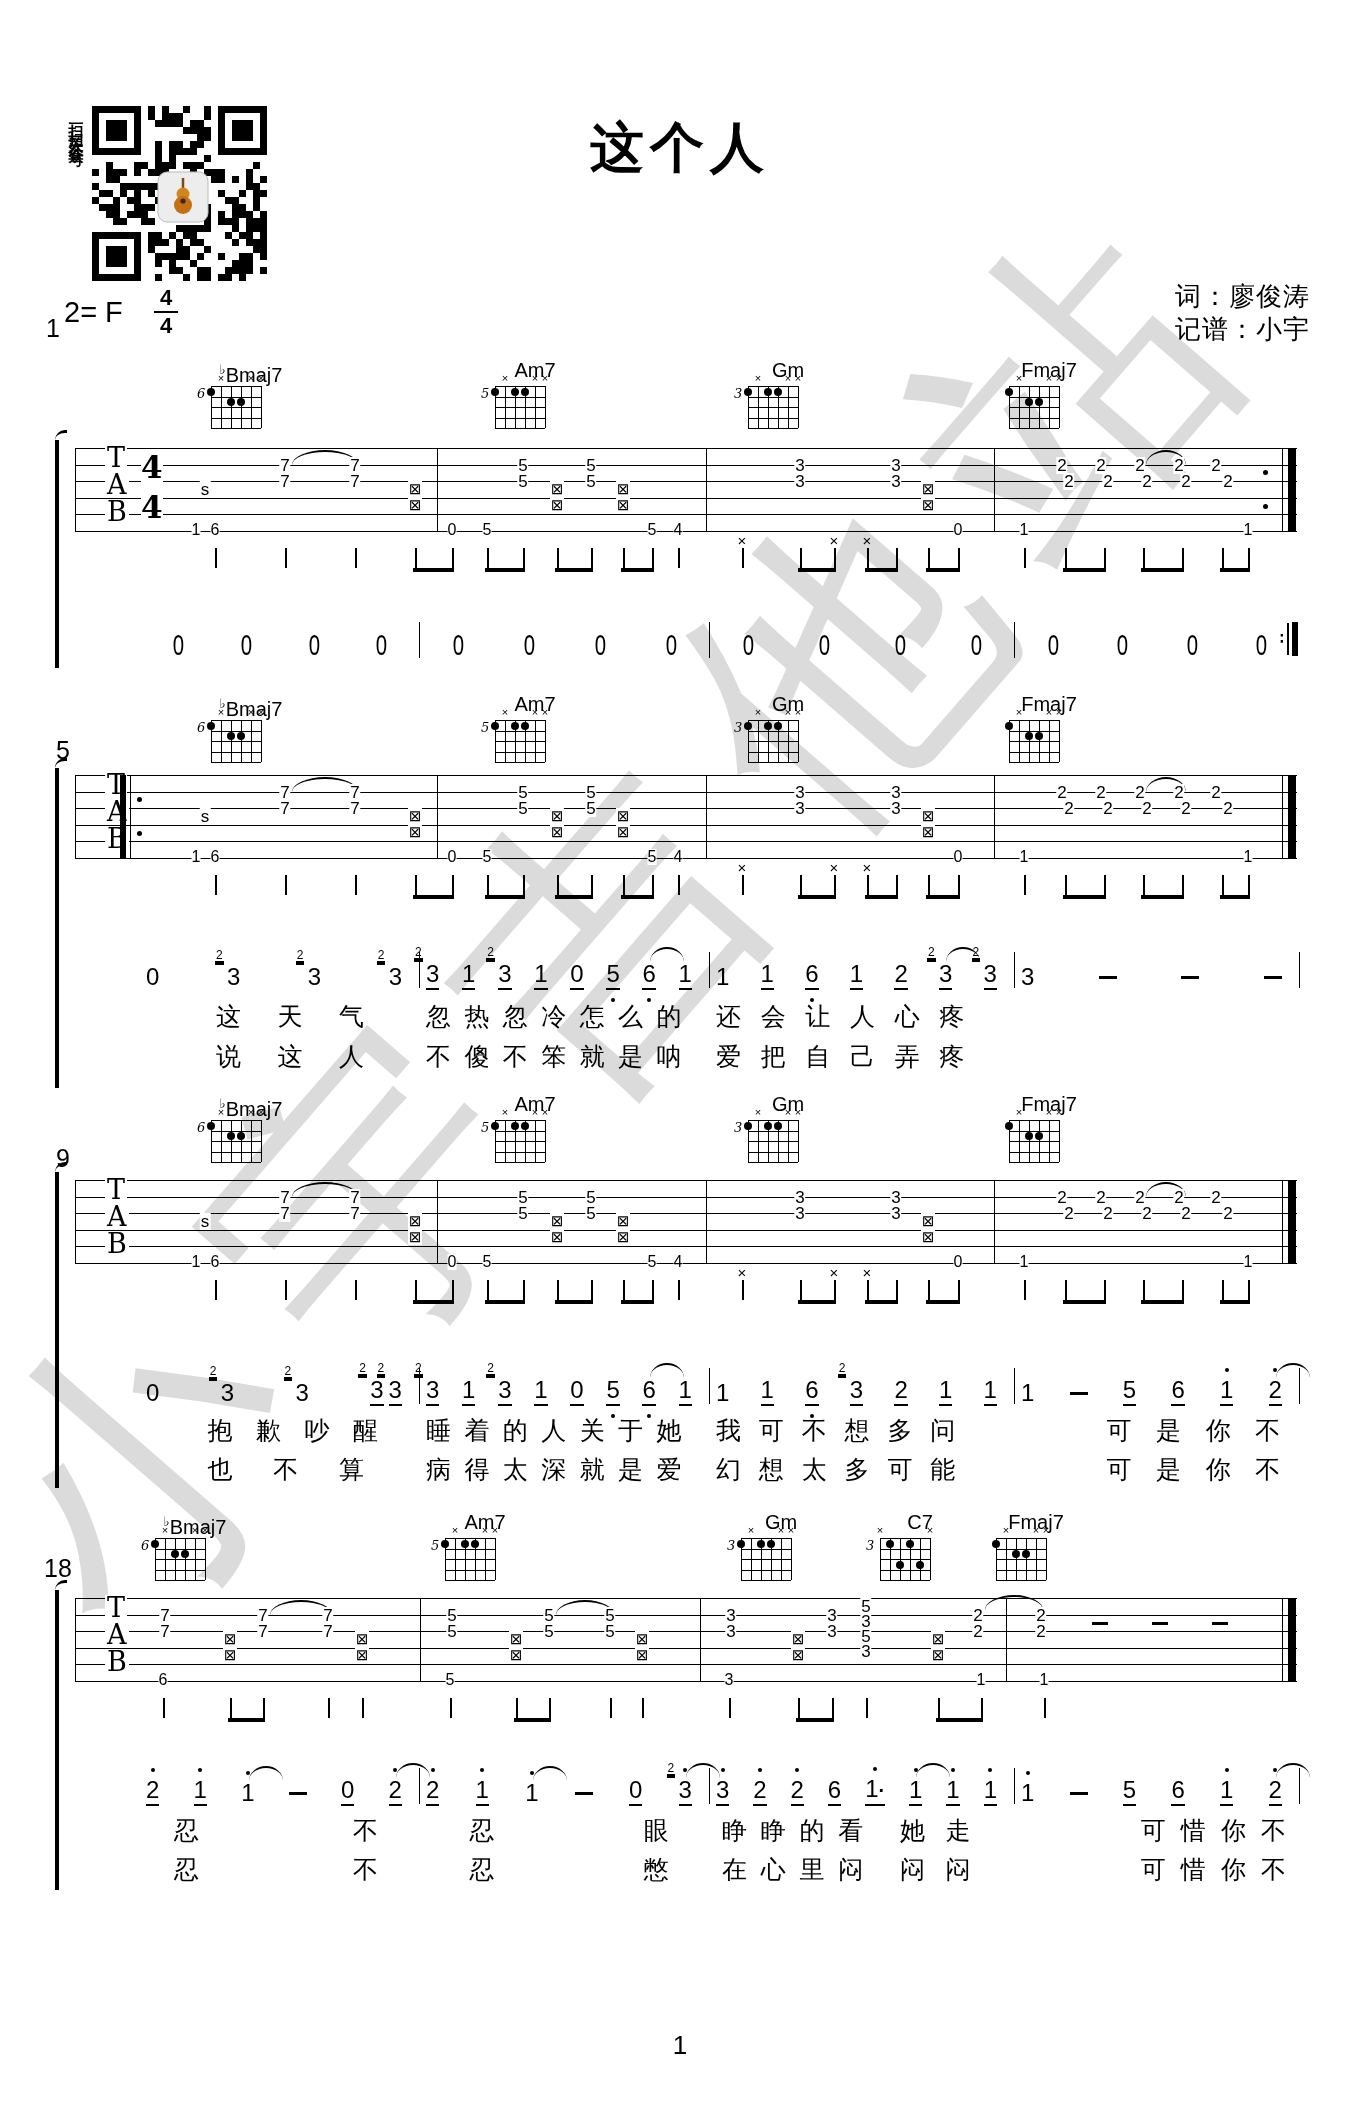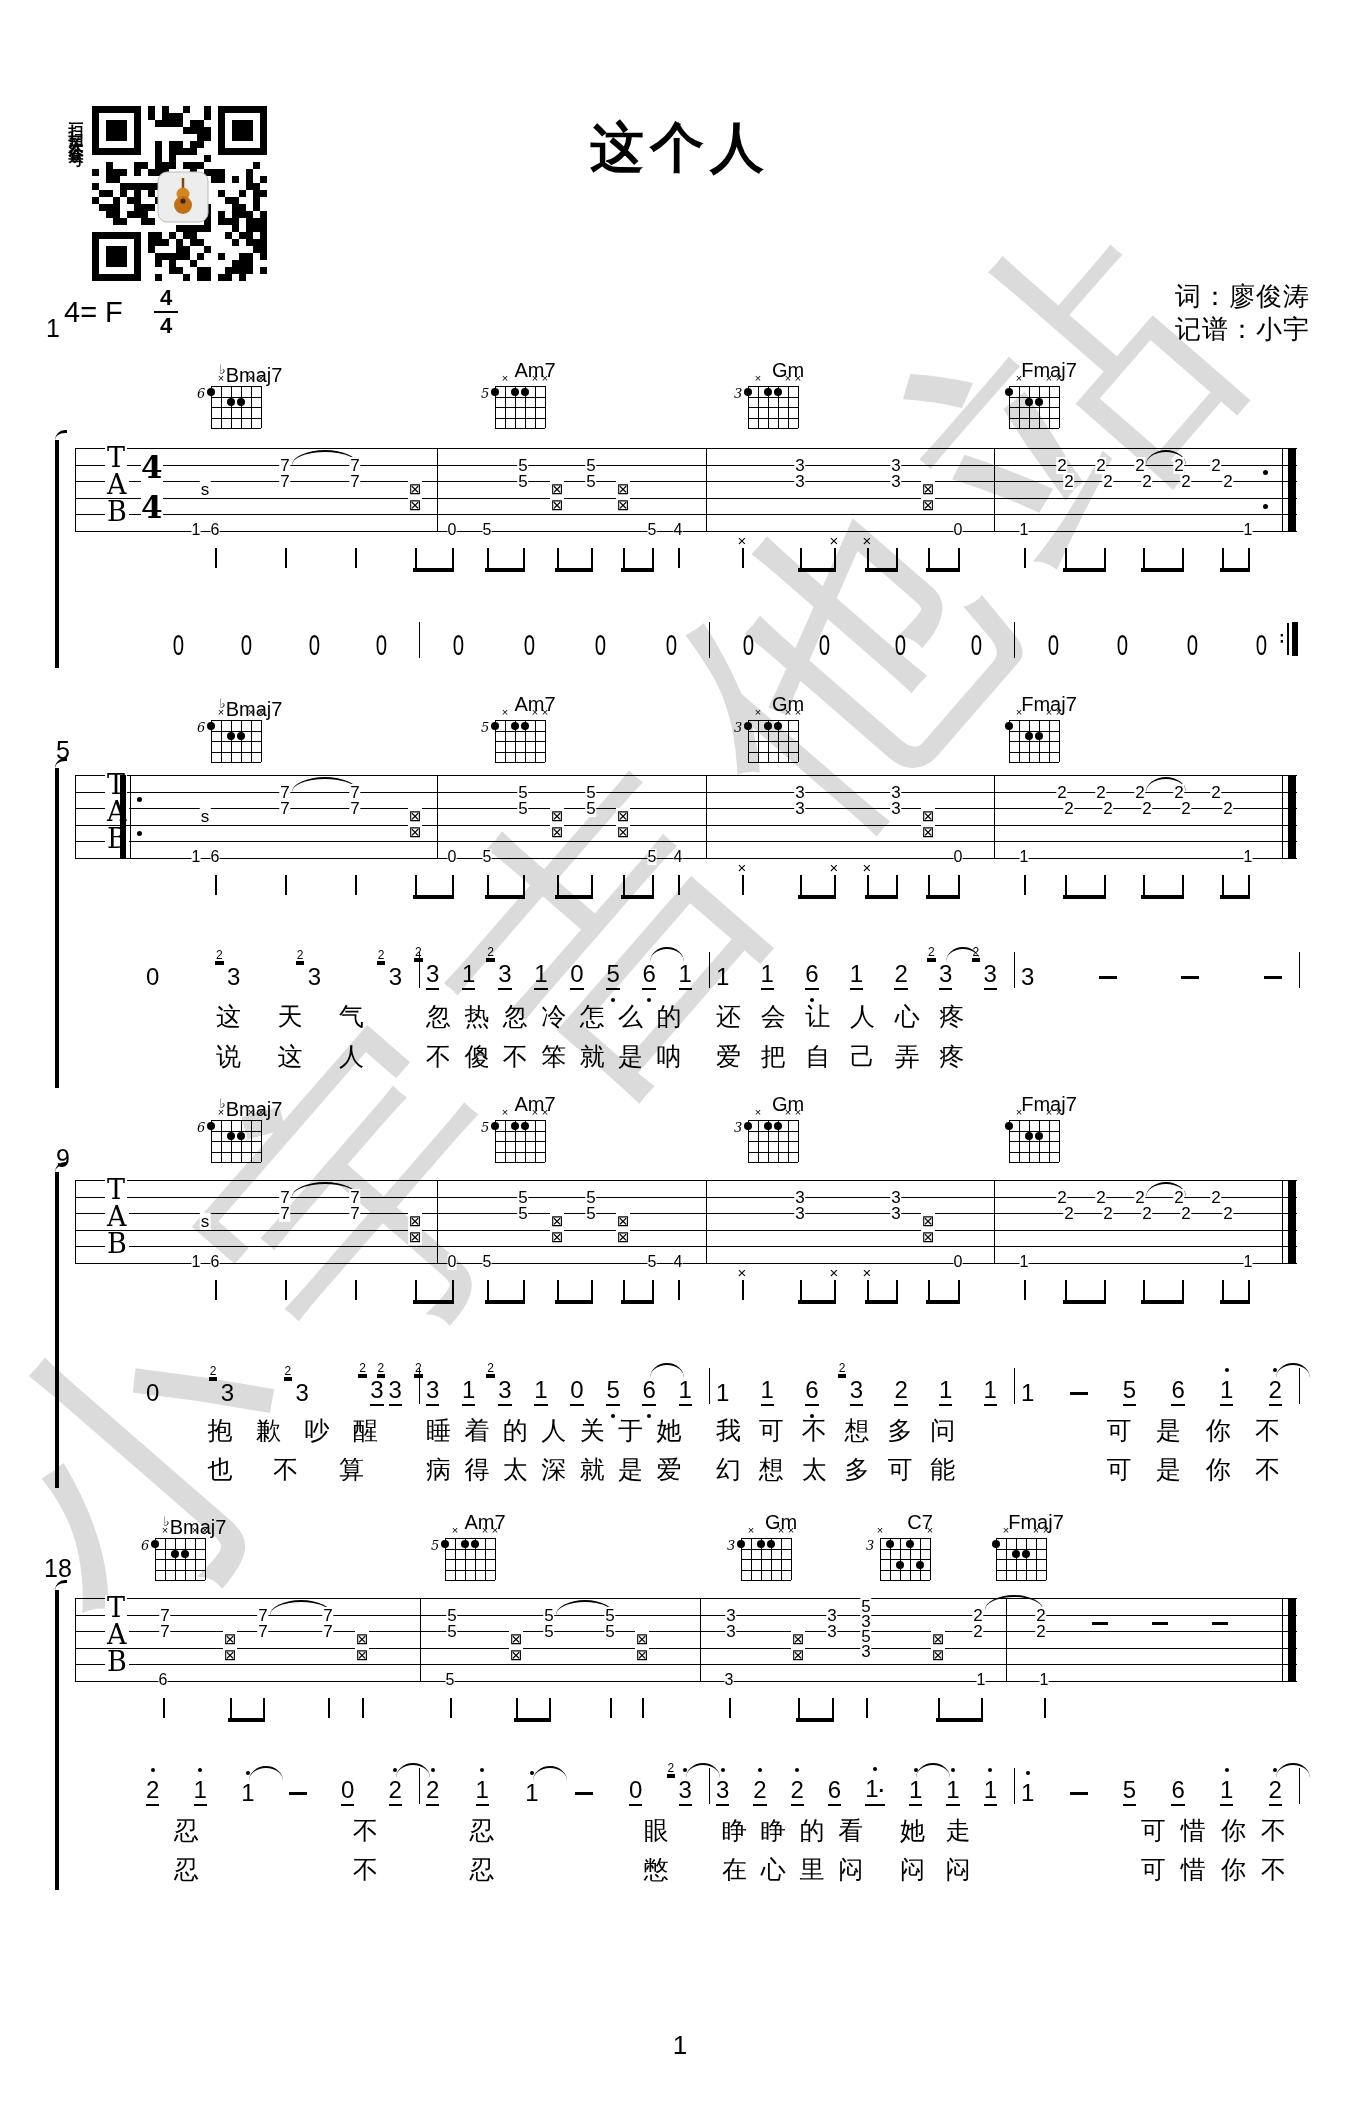--- a/index.html
+++ b/index.html
@@ -310,21 +310,21 @@
           <circle cx="91" cy="99" r="9" fill="#c46f14"></circle>
           <circle cx="91" cy="95" r="2.6" fill="#3a2408"></circle>
         </g>
       </svg>
 
     <div class="abs title">这个人</div>
 
     <div class="abs credit" style="top:279px">词：廖俊涛</div>
     <div class="abs credit" style="top:312px">记谱：小宇</div>
 
-    <div class="abs keysig">4= F</div>
+    <div class="abs keysig">2= F</div>
     <div class="abs frac">
       <div>4</div>
       <div class="bar"></div>
       <div>4</div>
     </div>
 
     <div id="sheet">
         <div class="abs mlabel" style="left: 46px; top: 314px;">1</div>
         <div class="curl" style="top: 430px;"></div>
         <div class="bracket" style="top: 440px; height: 228px;"></div>

